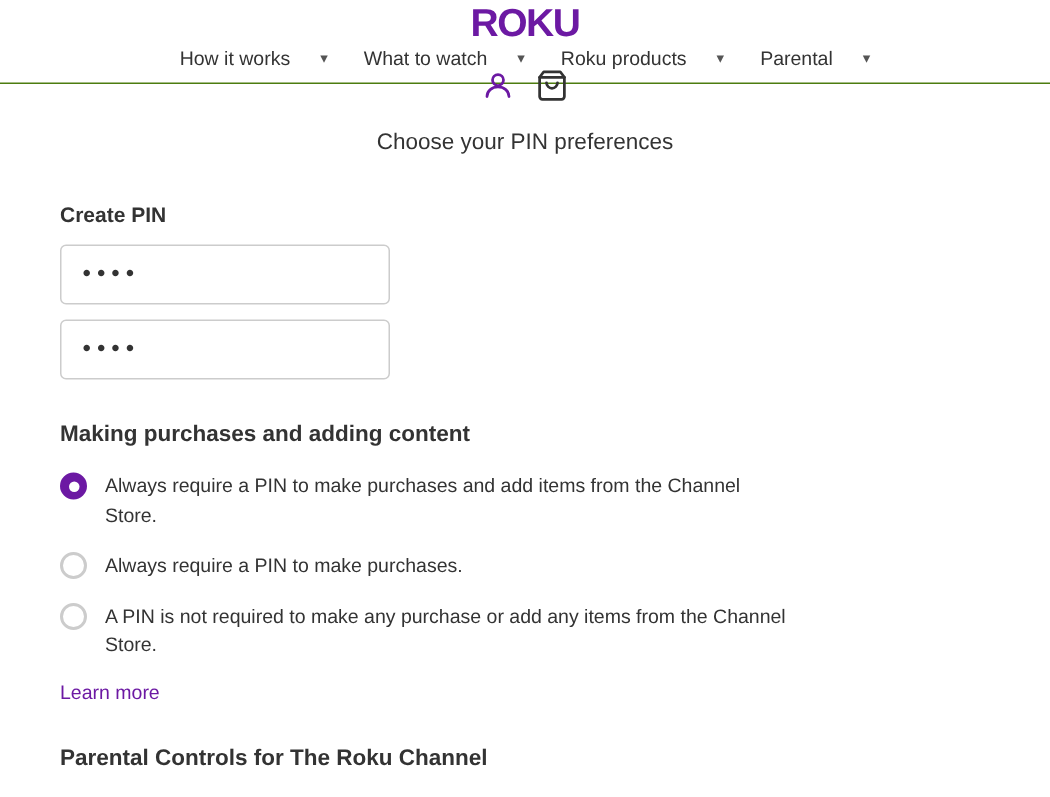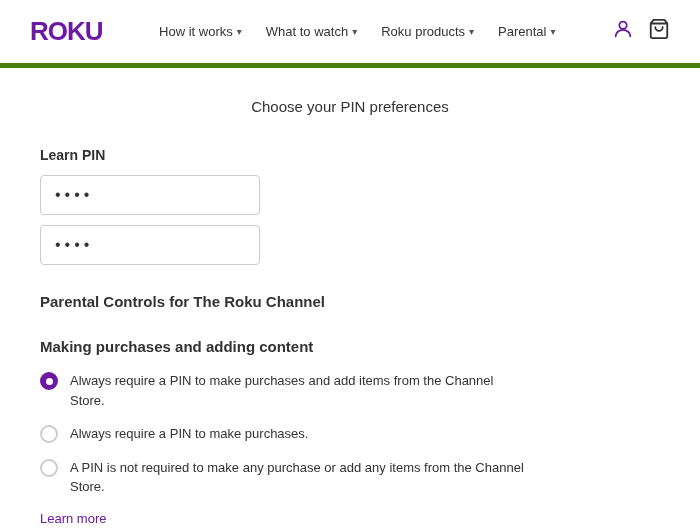--- a/index.html
+++ b/index.html
@@ -4,43 +4,44 @@
   <style>
     * { box-sizing: border-box; margin: 0; padding: 0; }
     body { font-family: -apple-system, BlinkMacSystemFont, 'Segoe UI', Arial, sans-serif; background: #fff; color: #333; font-size: 14px; }
 
     
     .header {
       display: flex;
       align-items: center;
       justify-content: space-between;
       padding: 0 30px;
-      height: 68px;
+      height: 56px;
       background: #fff;
-      border-bottom: 5px solid #4d7c0f;
+      border-bottom: 1px solid #4d7c0f;
+      flex-direction: column;
     }
     .header-logo {
       display: flex;
       align-items: center;
     }
     .logo-text {
       font-size: 26px;
       font-weight: 900;
       color: #6c19a3;
       letter-spacing: -1px;
     }
     .header-nav {
       display: flex;
       align-items: center;
       gap: 24px;
     }
     .nav-item {
       display: flex;
       align-items: center;
-      gap: 4px;
+      gap: 20px;
       color: #333;
       font-size: 13px;
       font-weight: 500;
       cursor: pointer;
       text-decoration: none;
     }
     .chevron-down {
       font-size: 10px;
       color: #555;
     }
@@ -180,41 +181,41 @@
         <path d="M16 10a4 4 0 01-8 0"></path>
       </svg>
     </span>
   </div>
 </header>
 
 <main class="main-content">
   <h1 class="page-title">Choose your PIN preferences</h1>
 
   <div>
-    <div class="section-label">Learn PIN</div>
+    <div class="section-label">Create PIN</div>
     <input type="password" class="pin-input" maxlength="4" value="••••" style="">
     <input type="password" class="pin-input" maxlength="4" value="••••" style="">
-  </div>
-
-  <div>
-    <div class="section-title">Parental Controls for The Roku Channel</div>
-
   </div>
 
   <div>
     <div class="section-title">Making purchases and adding content</div>
     <div class="radio-group">
       <label class="radio-option">
         <div class="radio-circle selected"></div>
         <span class="radio-text">Always require a PIN to make purchases and add items from the Channel Store.</span>
       </label>
       <label class="radio-option">
         <div class="radio-circle"></div>
         <span class="radio-text">Always require a PIN to make purchases.</span>
       </label>
       <label class="radio-option">
         <div class="radio-circle"></div>
         <span class="radio-text">A PIN is not required to make any purchase or add any items from the Channel Store.</span>
       </label>
     </div>
     <a class="learn-more">Learn more</a>
   </div>
+
+  <div>
+    <div class="section-title">Parental Controls for The Roku Channel</div>
+
+  </div>
 </main>
 
 </body></html>

